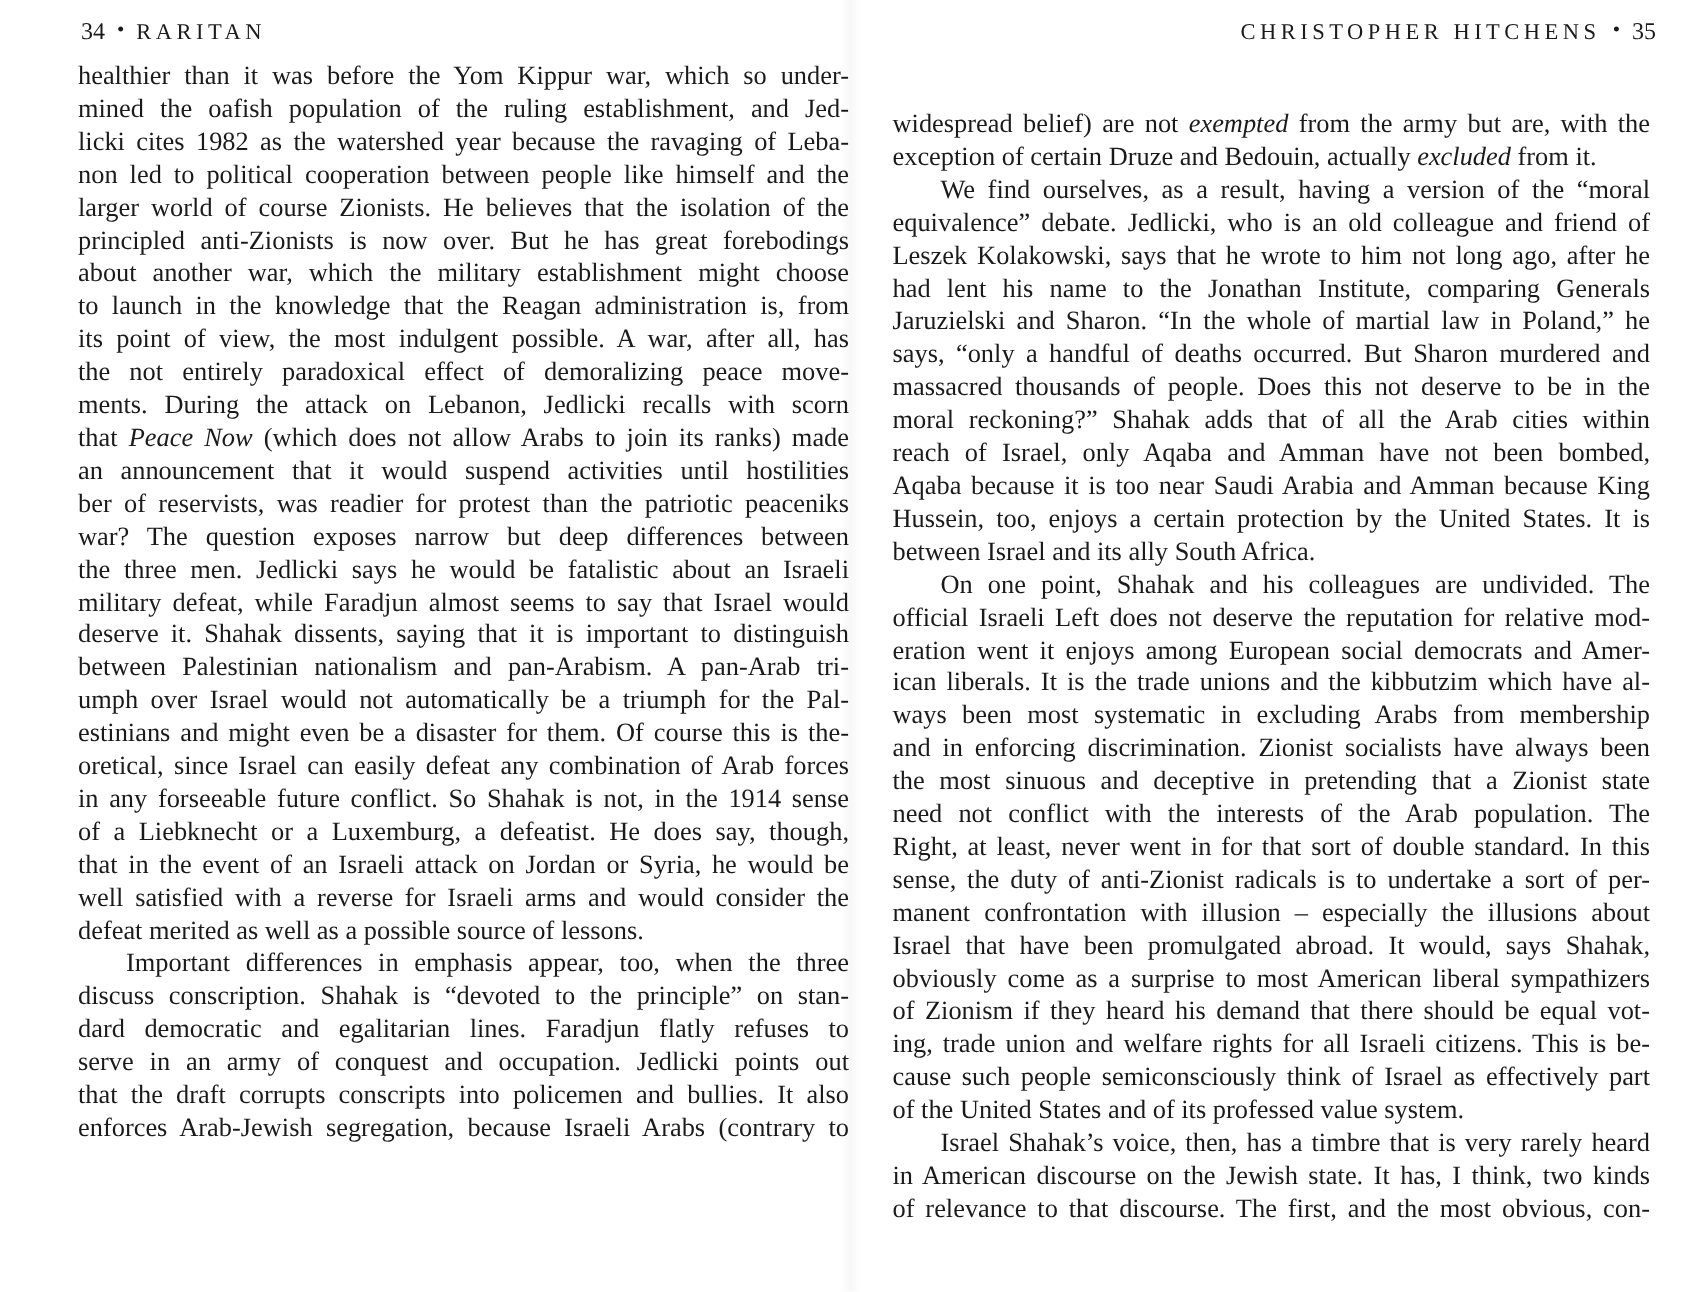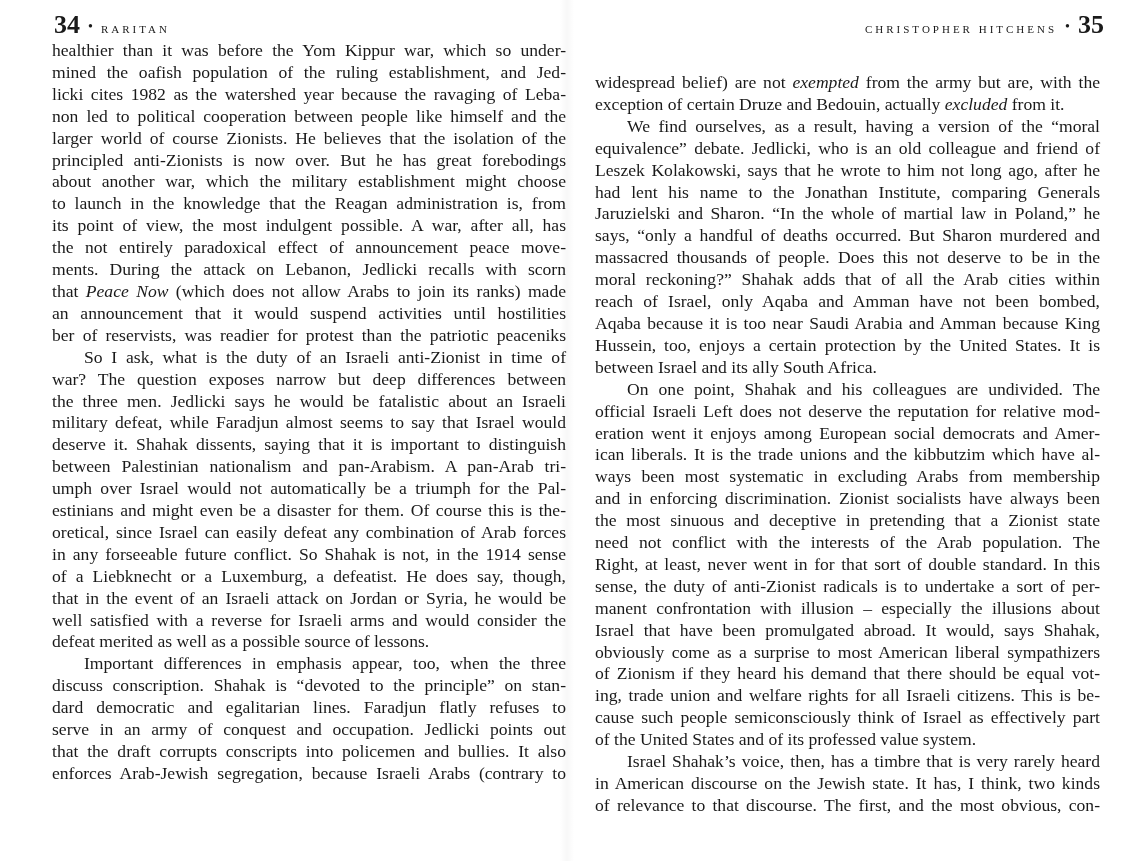--- a/index.html
+++ b/index.html
@@ -15,23 +15,23 @@
     .page-left { left: 0; width: 567px; }
     .page-right { left: 567px; width: 567px; }
 
     .running-head {
       position: absolute; top: 10px;
       font-size: 19px; letter-spacing: 0px;
       white-space: nowrap;
     }
     .page-left .running-head { left: 54px; }
     .page-right .running-head { right: 30px; text-align: right; }
-    .running-head .folio { font-size: 26px; font-weight: bold; }
+    .running-head .folio { font-size: 16px; }
     .running-head .sep { margin: 0 8px; font-size: 14px; position: relative; top: -2px; }
-    .running-head .title { font-size: 11px; letter-spacing: 3px; }
+    .running-head .title { font-size: 15px; letter-spacing: 3px; }
 
     .body-text {
       position: absolute;
       font-size: 17.6px;
       line-height: 21.9px;
       text-align: justify;
       hyphens: manual;
     }
     .page-left .body-text { left: 52px; top: 40px; width: 514px; }
     .page-right .body-text { left: 28px; top: 72px; width: 505px; }
@@ -59,26 +59,25 @@
     <div class="body-text" id="left-body">
         <span class="line">healthier than it was before the Yom Kippur war, which so under-</span>
         <span class="line">mined the oafish population of the ruling establishment, and Jed-</span>
         <span class="line">licki cites 1982 as the watershed year because the ravaging of Leba-</span>
         <span class="line">non led to political cooperation between people like himself and the</span>
         <span class="line">larger world of course Zionists. He believes that the isolation of the</span>
         <span class="line">principled anti-Zionists is now over. But he has great forebodings</span>
         <span class="line">about another war, which the military establishment might choose</span>
         <span class="line">to launch in the knowledge that the Reagan administration is, from</span>
         <span class="line">its point of view, the most indulgent possible. A war, after all, has</span>
-        <span class="line">the not entirely paradoxical effect of announcement peace move-</span>
+        <span class="line">the not entirely paradoxical effect of demoralizing peace move-</span>
         <span class="line">ments. During the attack on Lebanon, Jedlicki recalls with scorn</span>
         <span class="line">that <em>Peace Now</em> (which does not allow Arabs to join its ranks) made</span>
         <span class="line">an announcement that it would suspend activities until hostilities</span>
         <span class="line">ber of reservists, was readier for protest than the patriotic peaceniks</span>
-        <span class="line indent">So I ask, what is the duty of an Israeli anti-Zionist in time of</span>
         <span class="line">war? The question exposes narrow but deep differences between</span>
         <span class="line">the three men. Jedlicki says he would be fatalistic about an Israeli</span>
         <span class="line">military defeat, while Faradjun almost seems to say that Israel would</span>
         <span class="line">deserve it. Shahak dissents, saying that it is important to distinguish</span>
         <span class="line">between Palestinian nationalism and pan-Arabism. A pan-Arab tri-</span>
         <span class="line">umph over Israel would not automatically be a triumph for the Pal-</span>
         <span class="line">estinians and might even be a disaster for them. Of course this is the-</span>
         <span class="line">oretical, since Israel can easily defeat any combination of Arab forces</span>
         <span class="line">in any forseeable future conflict. So Shahak is not, in the 1914 sense</span>
         <span class="line">of a Liebknecht or a Luxemburg, a defeatist. He does say, though,</span>

